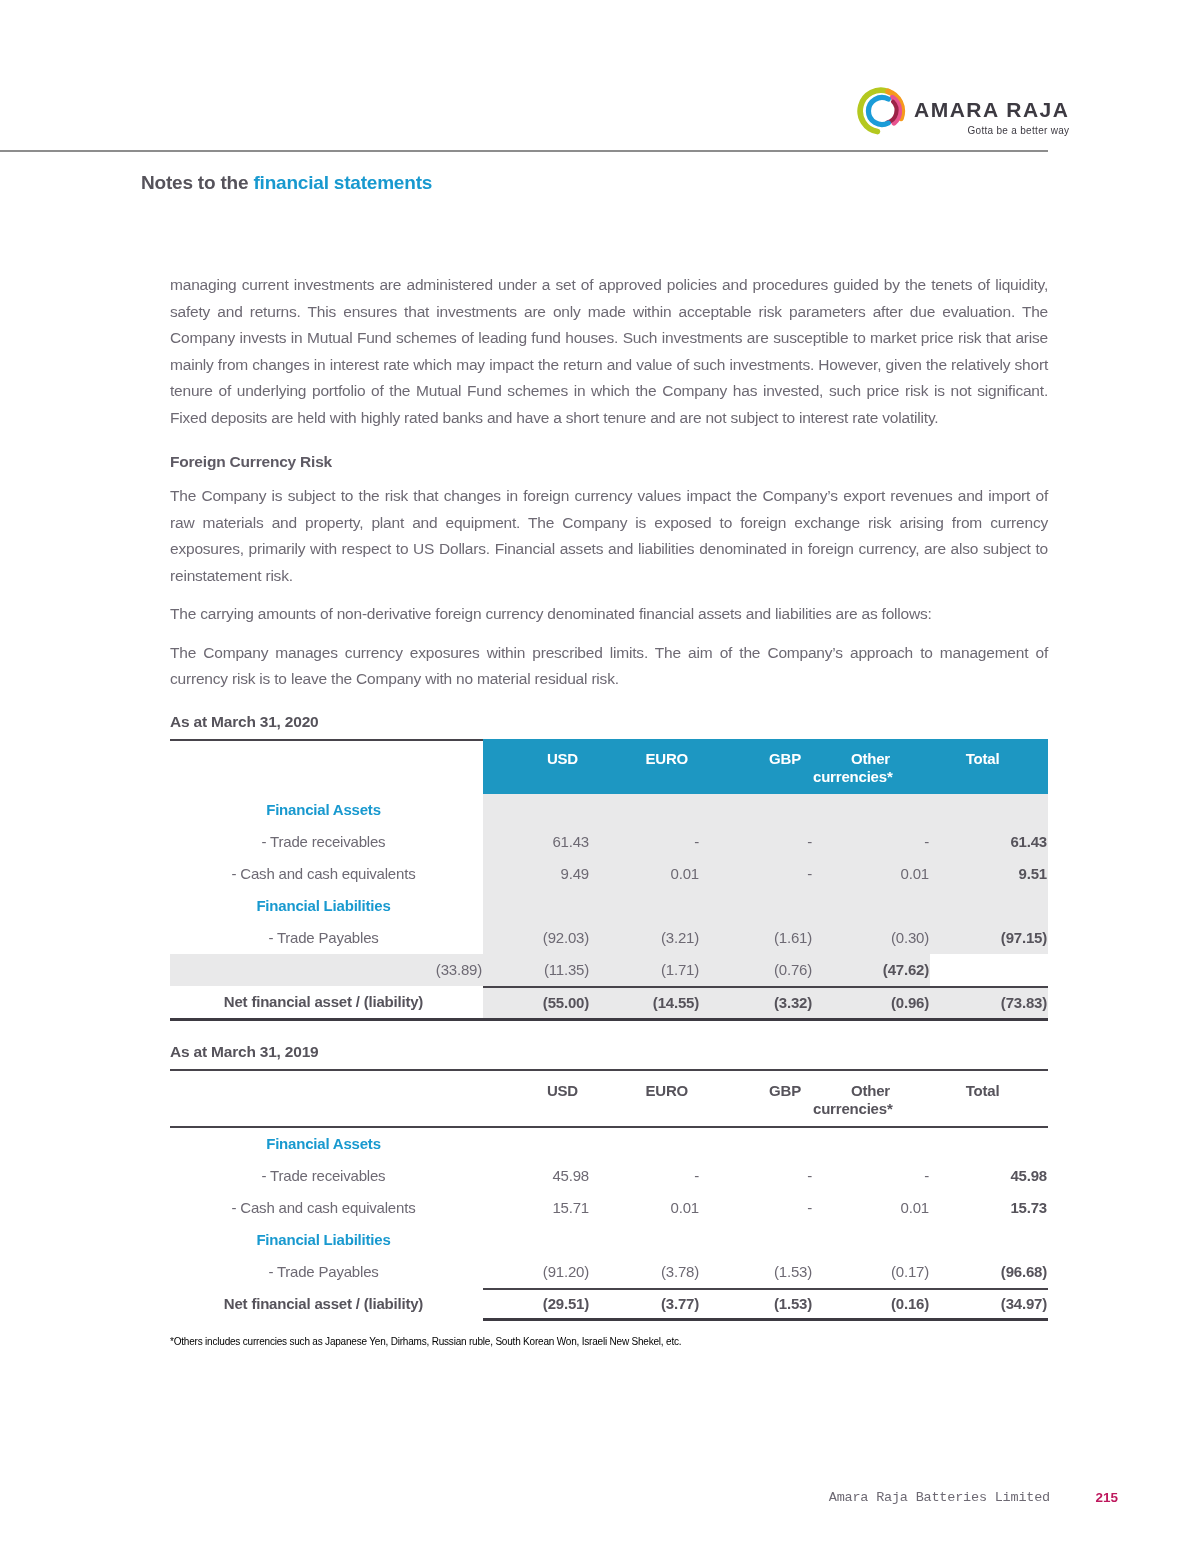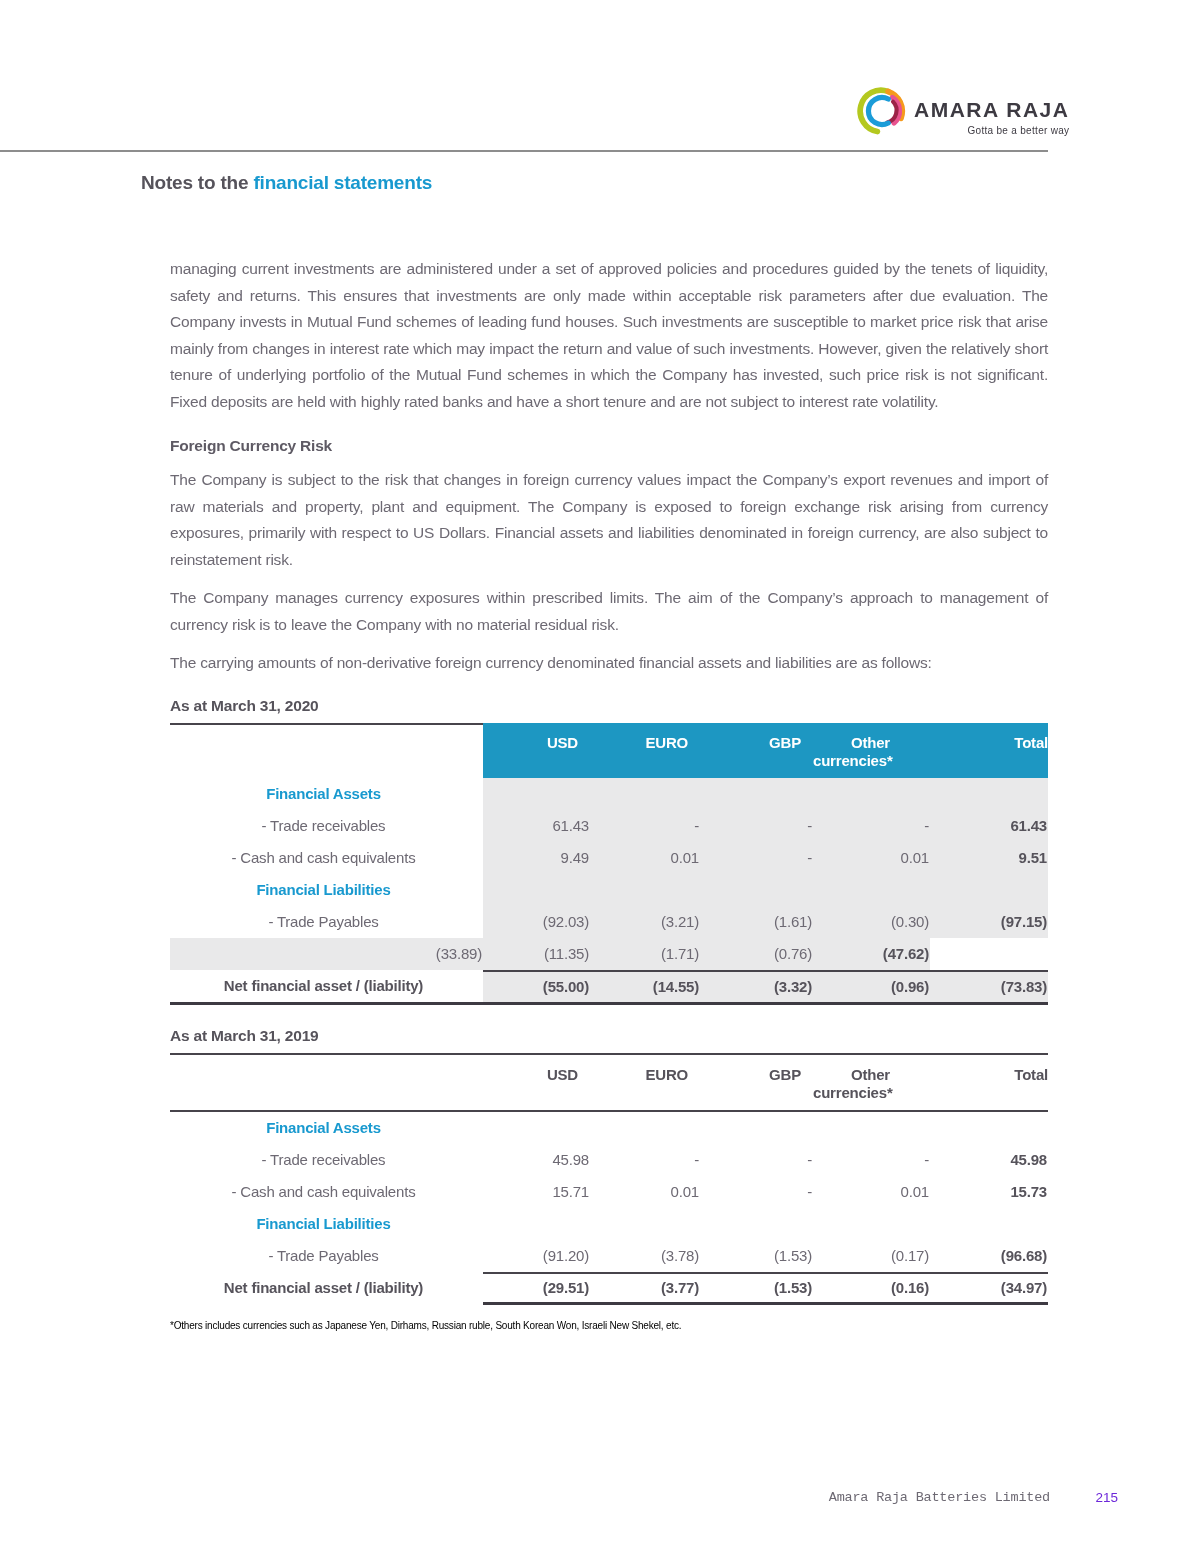--- a/index.html
+++ b/index.html
@@ -19,21 +19,21 @@
   .header-rule { position:absolute; top:134px; left:0; width:1048px; height:2px; background:#8d8d8d; }
 
   
   .title-block { position:absolute; top:156px; left:141px; width:900px; }
   .page-title { font-size:19px; font-weight:bold; letter-spacing:-0.2px; }
   .page-title .t-dark { color:#56535b; }
   .page-title .t-blue { color:#1899cf; }
   .page-subtitle { font-size:12px; color:#7d7a84; margin-top:4px; letter-spacing:-0.1px; }
 
   
-  .content { position:absolute; top:240px; left:170px; width:878px; }
+  .content { position:absolute; top:256px; left:170px; width:878px; }
   .content p {
     margin:0; font-size:15.5px; line-height:26.5px; text-align:justify;
     color:#6d6973; letter-spacing:-0.2px;
   }
   .fx-heading { margin-top:22px; font-size:15.5px; font-weight:bold; color:#5e5a64; letter-spacing:-0.2px; }
   .content p.mt { margin-top:12px; }
 
   .table-title { margin-top:20px; margin-bottom:8px; font-size:15.5px; font-weight:bold; color:#56535b; letter-spacing:-0.2px; }
   .table-title.second { margin-top:22px; }
 
@@ -41,21 +41,21 @@
   .fin-table { width:878px; }
   .trow { display:grid; grid-template-columns:313px 107px 110px 113px 117px 118px; }
   .tcell { box-sizing:border-box; }
   .tcell.num { text-align:right; font-size:15px; letter-spacing:-0.2px; white-space:nowrap; }
   .tcell.label { text-align:center; font-size:15px; letter-spacing:-0.2px; padding-right:6px; }
 
   .trow.thead { height:55px; }
   .thead .tcell { padding-top:11px; line-height:18px; font-weight:bold; }
   .thead .num.c0, .thead .num.c1, .thead .num.c2 { padding-right:12px; }
   .thead .num.c3 { padding-right:40px; white-space:normal; }
-  .thead .num.c4 { padding-right:0; }
+  .thead .num.c4 { padding-right:13px;text-align:center; }
 
   .trow.section, .trow.data, .trow.net { height:32px; }
   .trow.section .tcell, .trow.data .tcell, .trow.net .tcell { line-height:32px; }
   .trow.section .label { color:#1899cf; font-weight:bold; }
   .trow.data .label { color:#6d6973; }
   .trow.data .num { color:#6d6973; }
   .trow.data .num.c4 { font-weight:bold; color:#56535b; }
   .trow.net .label, .trow.net .num { font-weight:bold; color:#56535b; }
   .tcell.num { padding-right:1px; }
 
@@ -69,21 +69,21 @@
   
   .t2019 .thead { border-top:2px solid #47444b; border-bottom:2px solid #47444b; }
   .t2019 .thead .num, .t2019 .thead .label { color:#56535b; }
   .t2019 .net .num { border-top:2px solid #47444b; border-bottom:3px solid #3d3a42; line-height:28px; }
 
   .footnote { margin-top:16px; font-size:10px; color:#000000; letter-spacing:-0.2px; }
 
   
   .footer { position:absolute; top:1474px; left:0; width:1191px; height:20px; }
   .footer-company { position:absolute; right:141px; top:0; font-size:13.5px; color:#6d6973; letter-spacing:-0.2px;font-family:Liberation Mono, monospace; }
-  .footer-page { position:absolute; right:73px; top:0; font-size:13.5px; font-weight:normal; color:#6d28d9; }
+  .footer-page { position:absolute; right:73px; top:0; font-size:13.5px; font-weight:bold; color:#be185d; }
   .bottom-bar { position:absolute; left:105px; right:0; bottom:0; height:7px; background:#1d9bca; }
 </style>
 </head>
 <body>
 
 <div class="page">
 
   <div class="logo-block">
     <svg class="logo-swirl" viewBox="0 0 48 48">
       <g fill="none" stroke-linecap="round">
@@ -104,22 +104,22 @@
   <div class="title-block">
     <div class="page-title">
       <span class="t-dark">Notes to the </span><span class="t-blue">financial statements</span>
     </div>
   </div>
 
   <div class="content">
     <p>managing current investments are administered under a set of approved policies and procedures guided by the tenets of liquidity, safety and returns. This ensures that investments are only made within acceptable risk parameters after due evaluation. The Company invests in Mutual Fund schemes of leading fund houses. Such investments are susceptible to market price risk that arise mainly from changes in interest rate which may impact the return and value of such investments. However, given the relatively short tenure of underlying portfolio of the Mutual Fund schemes in which the Company has invested, such price risk is not significant. Fixed deposits are held with highly rated banks and have a short tenure and are not subject to interest rate volatility.</p>
     <div class="fx-heading">Foreign Currency Risk</div>
     <p class="mt">The Company is subject to the risk that changes in foreign currency values impact the Company’s export revenues and import of raw materials and property, plant and equipment. The Company is exposed to foreign exchange risk arising from currency exposures, primarily with respect to US Dollars. Financial assets and liabilities denominated in foreign currency, are also subject to reinstatement risk.</p>
+    <p class="mt">The carrying amounts of non-derivative foreign currency denominated financial assets and liabilities are as follows:</p>
     <p class="mt">The Company manages currency exposures within prescribed limits. The aim of the Company’s approach to management of currency risk is to leave the Company with no material residual risk.</p>
-    <p class="mt">The carrying amounts of non-derivative foreign currency denominated financial assets and liabilities are as follows:</p>
 
     <div class="table-title">As at March 31, 2020</div>
     <div class="fin-table t2020">
         <div class="trow thead">
           <div class="tcell label"></div>
           <div class="tcell num c0">USD</div>
           <div class="tcell num c1">EURO</div>
           <div class="tcell num c2">GBP</div>
           <div class="tcell num c3">Other currencies*</div>
           <div class="tcell num c4">Total</div>

